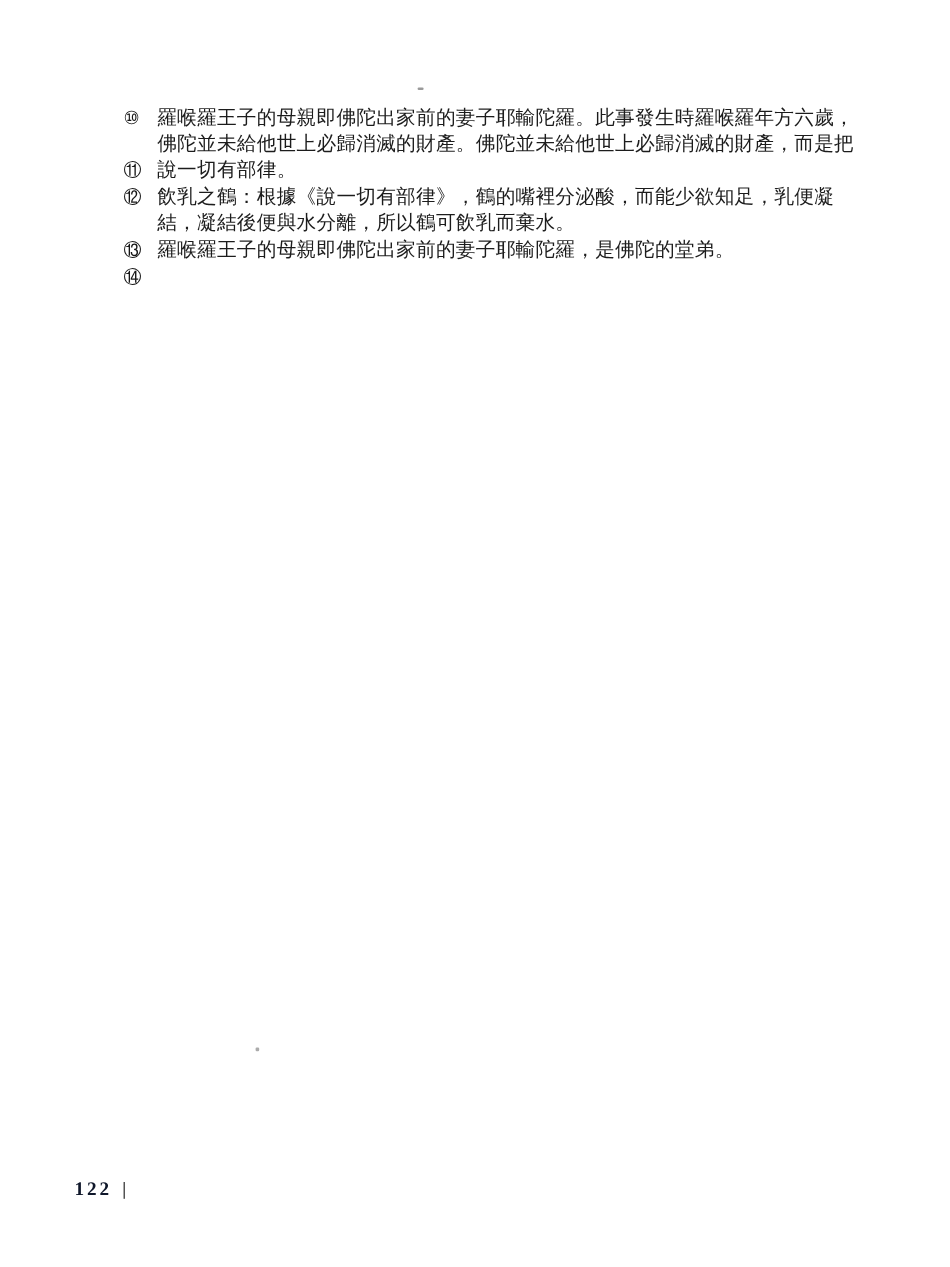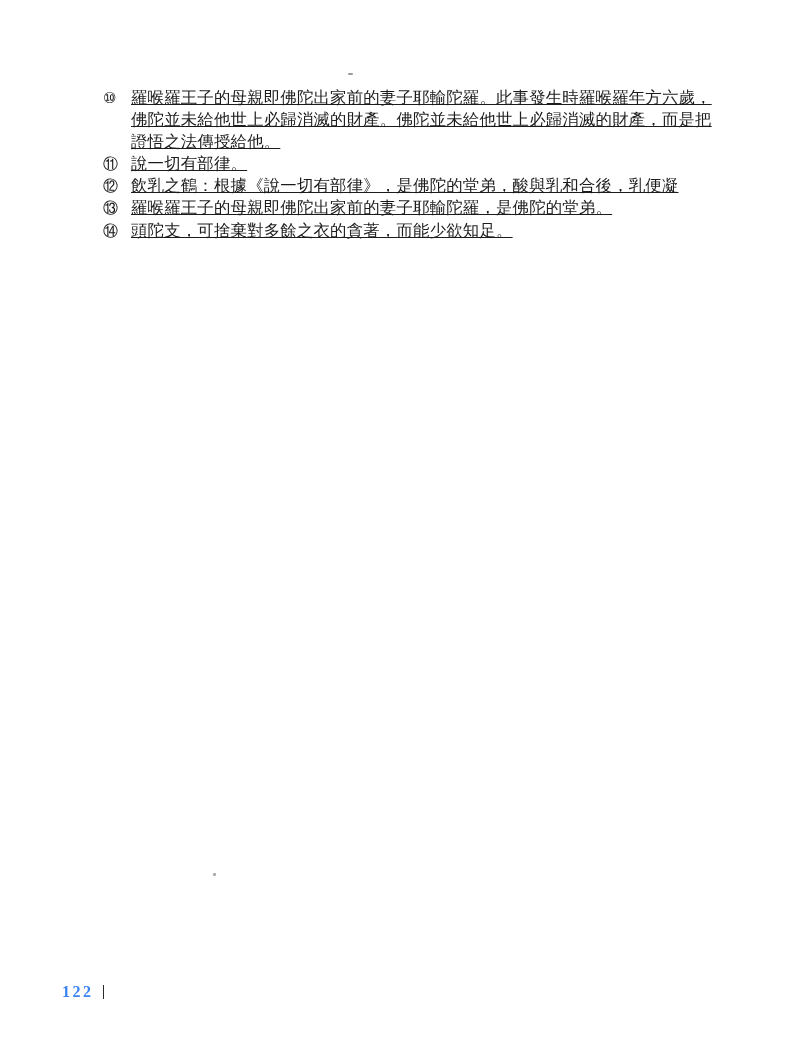--- a/index.html
+++ b/index.html
@@ -35,42 +35,41 @@
     width: 28px;
     font-family: "DejaVu Sans", "Liberation Sans", sans-serif;
     font-size: 15px;
     line-height: 22.1px;
     color: #151515;
     letter-spacing: 0;
   }
   .note-body {
     flex: 1 1 auto;
     min-width: 0;
-    text-decoration: underline;
   }
   .note-line {
     font-size: 16.4px;
     line-height: 22.1px;
     white-space: nowrap;
     letter-spacing: 0.2px;
     color: #1c1c1c;
   }
   .footer {
     position: absolute;
     left: 62px;
     top: 983px;
     display: flex;
     align-items: center;
   }
   .page-number {
     font-family: "Liberation Serif", "DejaVu Serif", serif;
     font-size: 16px;
     font-weight: bold;
     letter-spacing: 2.5px;
-    color: #3b82f6;
+    color: #0f172a;
   }
   .page-divider {
     display: inline-block;
     width: 1.5px;
     height: 14px;
     background: #2a2a2a;
     margin-left: 9px;
     overflow: hidden;
     color: transparent;
     font-size: 1px;
@@ -99,49 +98,48 @@
 
 <div class="sheet">
 
   <div class="notes">
 
     <div class="note">
       <span class="note-marker">⑩</span>
       <div class="note-body">
         <div class="note-line">羅喉羅王子的母親即佛陀出家前的妻子耶輸陀羅。此事發生時羅喉羅年方六歲，</div>
         <div class="note-line">佛陀並未給他世上必歸消滅的財產。佛陀並未給他世上必歸消滅的財產，而是把</div>
-        <div class="note-line">證悟之法傳授給他。</div>
       </div>
     </div>
 
     <div class="note">
       <span class="note-marker">⑪</span>
       <div class="note-body">
         <div class="note-line">說一切有部律。</div>
       </div>
     </div>
 
     <div class="note">
       <span class="note-marker">⑫</span>
       <div class="note-body">
-        <div class="note-line">飲乳之鶴：根據《說一切有部律》，是佛陀的堂弟，酸與乳和合後，乳便凝</div>
+        <div class="note-line">飲乳之鶴：根據《說一切有部律》，鶴的嘴裡分泌酸，而能少欲知足，乳便凝</div>
+        <div class="note-line">結，凝結後便與水分離，所以鶴可飲乳而棄水。</div>
       </div>
     </div>
 
     <div class="note">
       <span class="note-marker">⑬</span>
       <div class="note-body">
         <div class="note-line">羅喉羅王子的母親即佛陀出家前的妻子耶輸陀羅，是佛陀的堂弟。</div>
       </div>
     </div>
 
     <div class="note">
       <span class="note-marker">⑭</span>
       <div class="note-body">
-        <div class="note-line">頭陀支，可捨棄對多餘之衣的貪著，而能少欲知足。</div>
       </div>
     </div>
 
   </div>
 
   <div class="artifact artifact-1"></div>
   <div class="artifact artifact-2"></div>
 
   <div class="footer">
     <span class="page-number">122</span>

